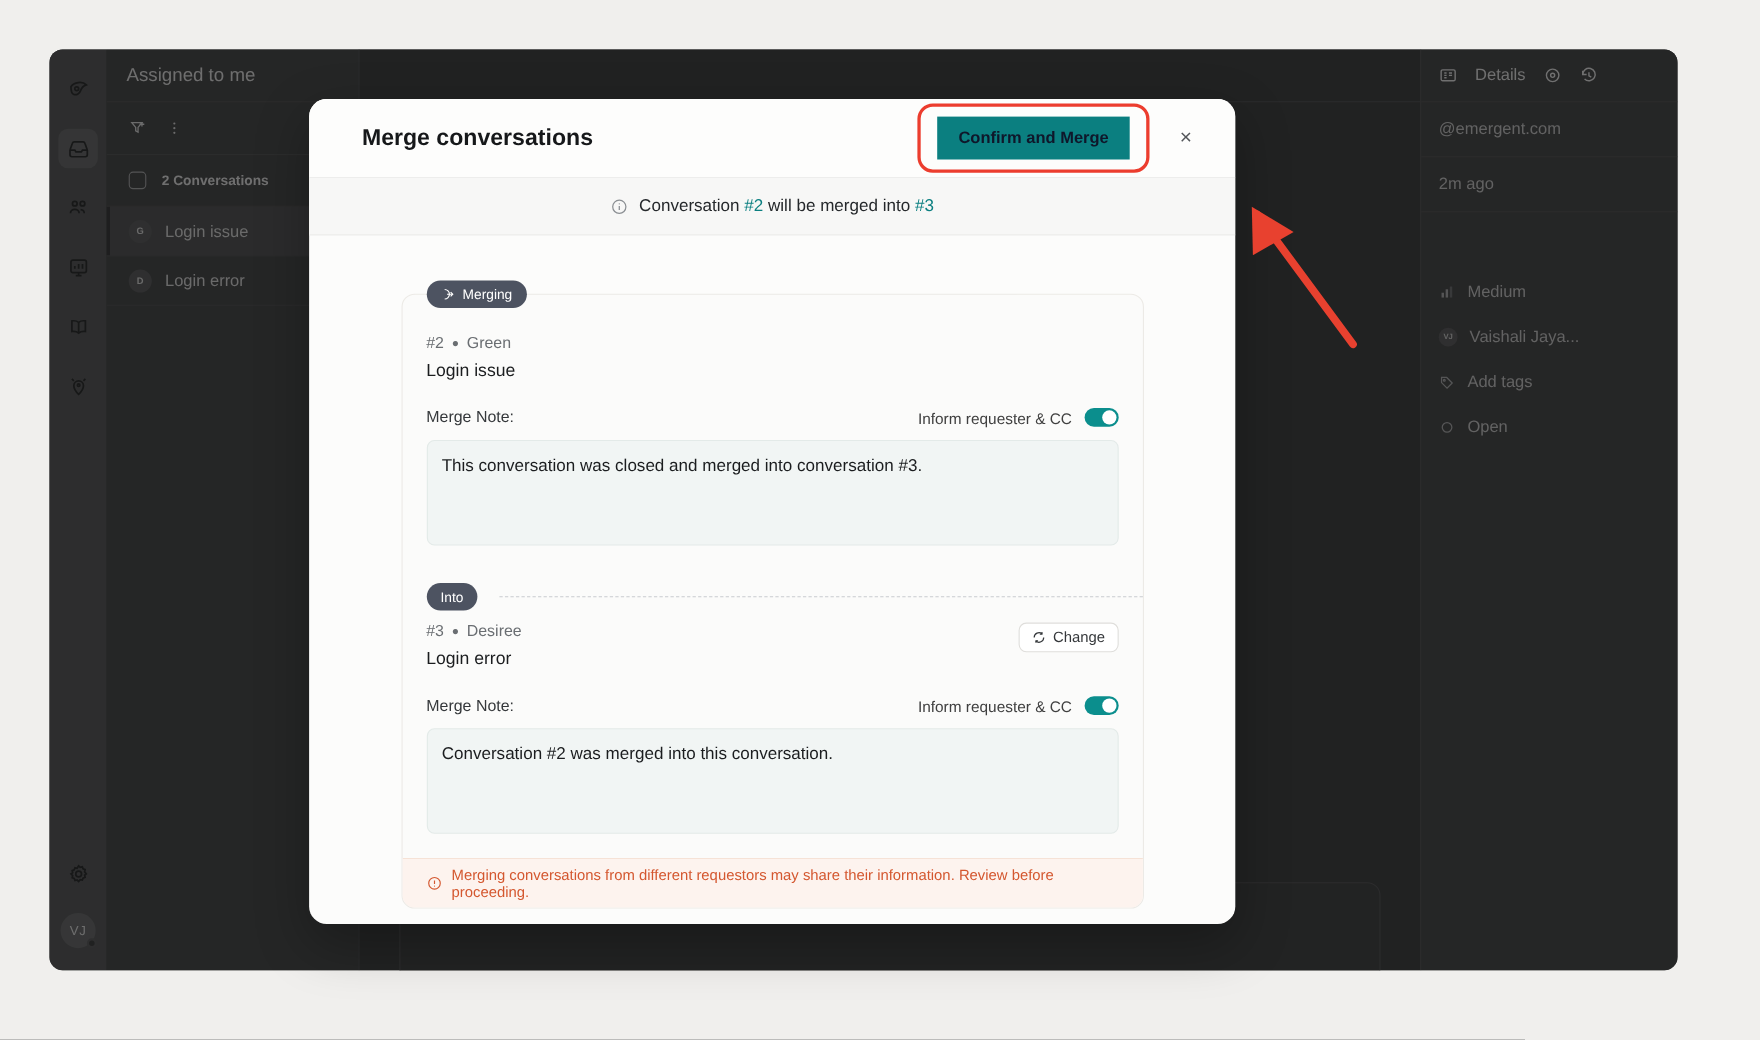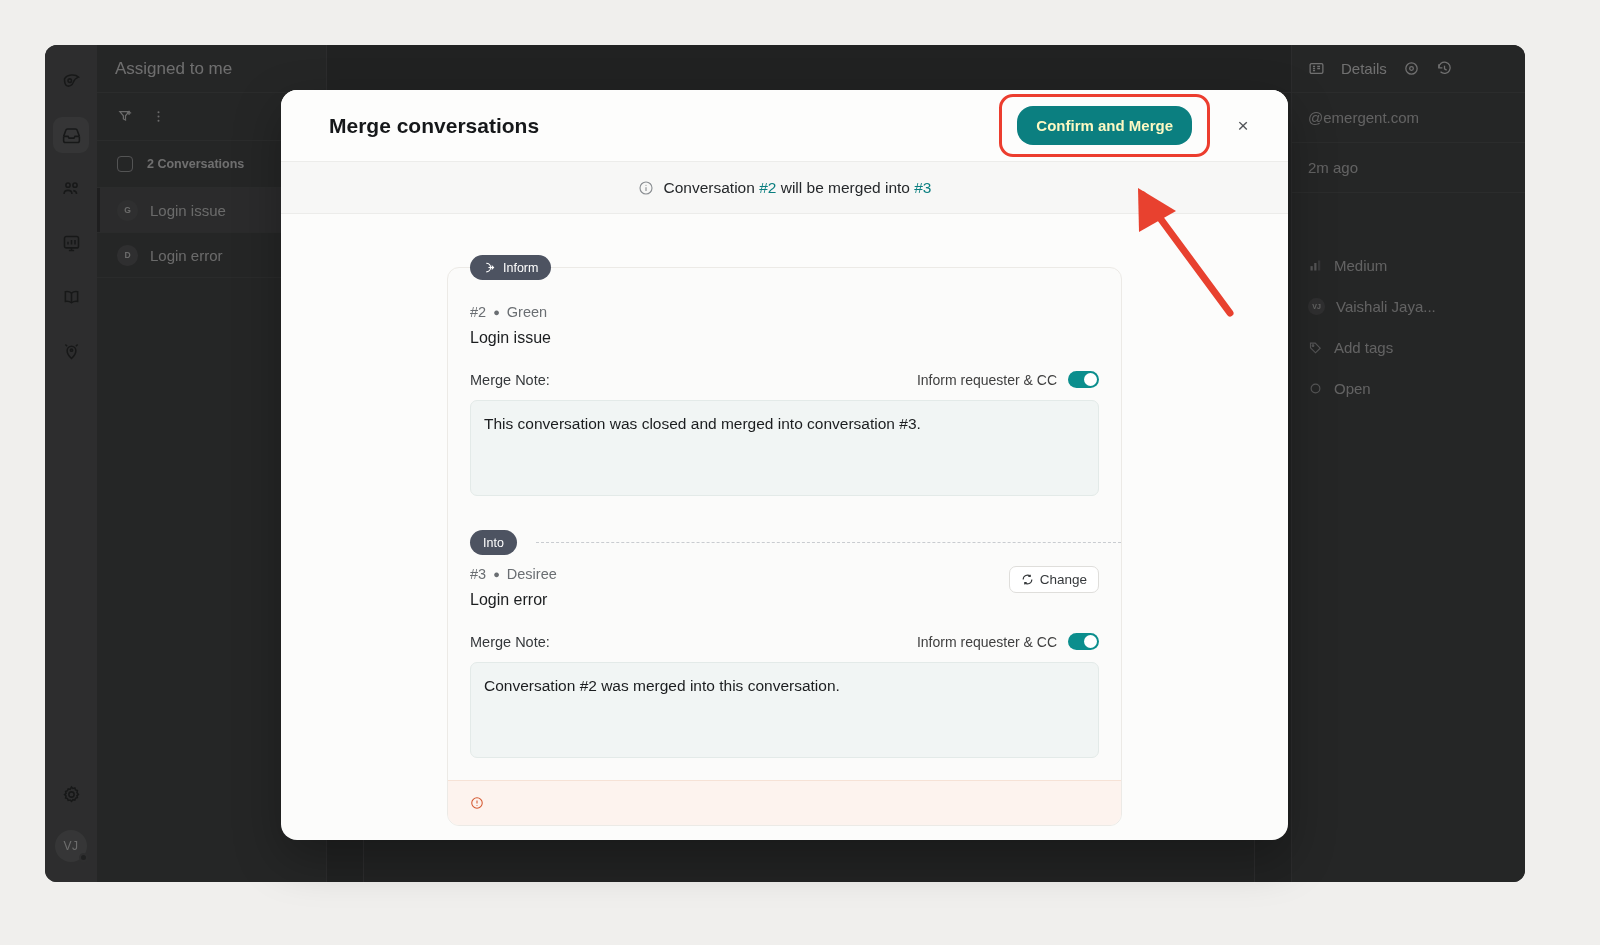--- a/index.html
+++ b/index.html
@@ -187,21 +187,21 @@
     left: 45px; top: 45px;
     width: 1480px; height: 837px;
     background: rgba(20,20,20,0.52);
     border-radius: 12px;
   }
 
   
   #modal {
     position: absolute;
     left: 281px; top: 90px;
-    width: 1007px; height: 750px;
+    width: 842px; height: 750px;
     background: #fcfcfb;
     border-radius: 16px;
     box-shadow: 0 18px 48px rgba(0,0,0,.28);
     overflow: hidden;
   }
   #modal-header {
     height: 72px;
     background: #fdfdfc;
     border-bottom: 1px solid #ececea;
     display: flex; align-items: center;
@@ -220,23 +220,23 @@
   #confirm-ring {
     position: absolute;
     left: 0; top: 0; right: 0; bottom: 0;
     border: 3px solid #ec3d2e;
     border-radius: 14px;
     pointer-events: none;
   }
   #confirm-btn {
     position: relative;
     background: #0b7f80;
-    color: #fef9c3;
+    color: #0f172a;
     border: none;
-    border-radius: 16px;
+    border-radius: 0;
     font-size: 15px;
     font-weight: bold;
     padding: 11px 19px;
     font-family: "Liberation Sans", sans-serif;
     cursor: pointer;
   }
   #close-btn {
     margin-left: 18px;
     width: 30px; height: 30px;
     display: flex; align-items: center; justify-content: center;
@@ -565,21 +565,21 @@
     <div id="merge-card">
 
       <div class="stage-badge">
         <span>
           <svg viewBox="0 0 24 24" fill="none" stroke="currentColor" stroke-width="2">
             <path d="M6 4a8 8 0 0 1 0 16"></path>
               <path d="M10 12h9"></path>
               <path d="M16 8.5l3.5 3.5-3.5 3.5"></path>
           </svg>
         </span>
-        <span>Inform</span>
+        <span>Merging</span>
       </div>
 
       <div class="section section-top">
         <div class="conv-meta">
           <span>#2</span>
           <span class="sep">●</span>
           <span>Green</span>
         </div>
         <div class="conv-subject">Login issue</div>
 
@@ -638,20 +638,21 @@
       </div>
 
       <div id="warn-bar">
         <span>
           <svg viewBox="0 0 24 24" fill="none" stroke="currentColor" stroke-width="1.8">
             <circle cx="12" cy="12" r="9"></circle>
               <path d="M12 7.5v5.5"></path>
               <circle cx="12" cy="16.3" r=".9" fill="currentColor" stroke="none"></circle>
           </svg>
         </span>
+        <span>Merging conversations from different requestors may share their information. Review before proceeding.</span>
       </div>
 
     </div>
   </div>
 </div>
 
 <svg id="annotation-arrow" viewBox="0 0 110 140">
   <line x1="105" y1="135" x2="18" y2="17" stroke="#e8412f" stroke-width="7" stroke-linecap="round"></line>
   <path d="M13 10 L14 54 L51 33 Z" fill="#e8412f"></path>
 </svg>

